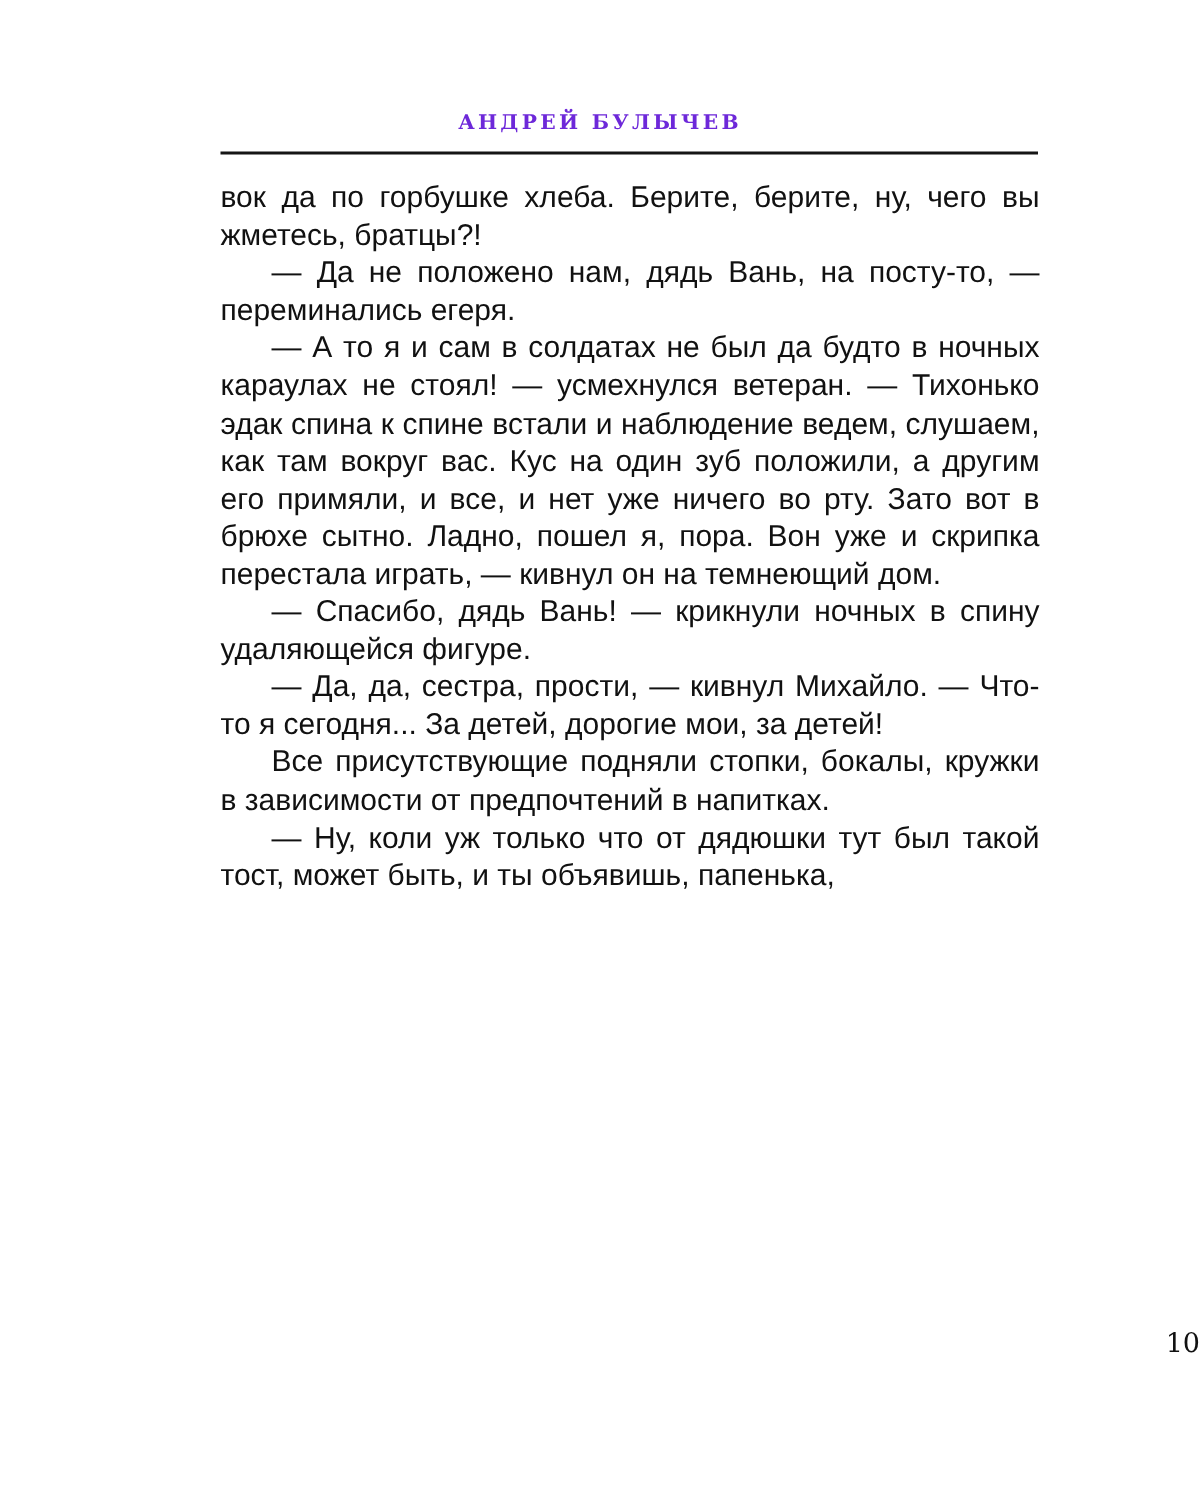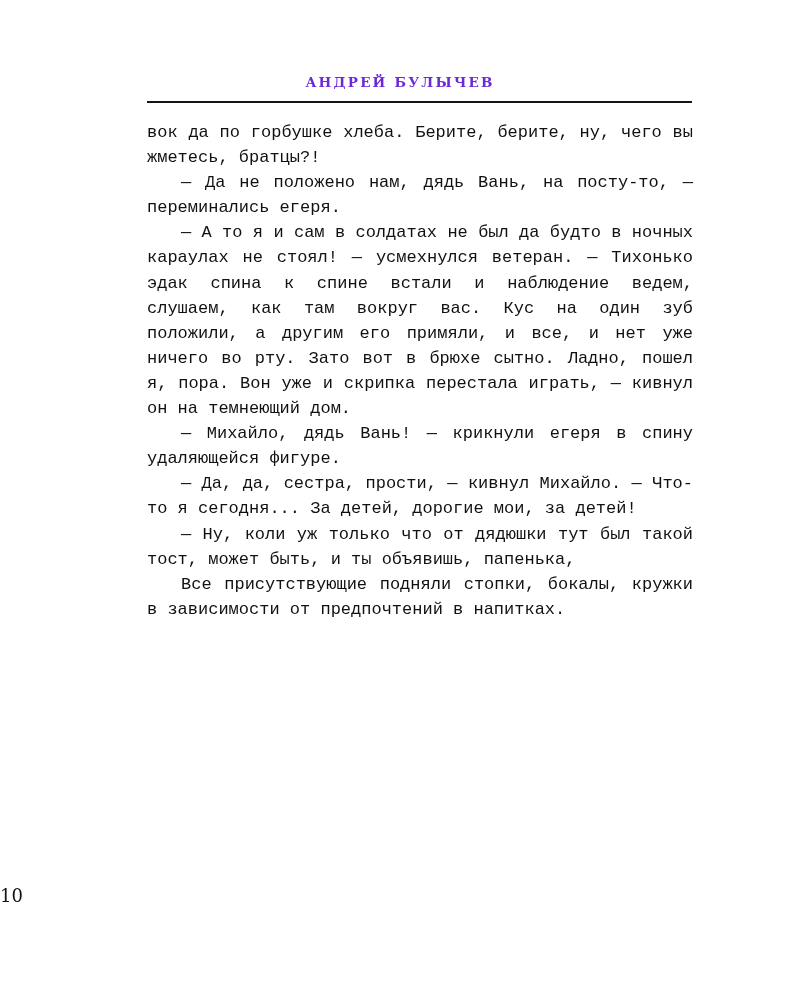--- a/index.html
+++ b/index.html
@@ -39,60 +39,60 @@
     left: 147px;
     width: 545px;
     height: 2px;
     background: #151515;
   }
   .body-text {
     position: absolute;
     top: 120px;
     left: 147px;
     width: 546px;
-    font-family: Liberation Mono, monospace;
-    font-size: 17px;
+    font-family: Liberation Sans, sans-serif;
+    font-size: 20px;
     line-height: 25.1px;
     text-align: justify;
     color: #111111;
     -webkit-hyphens: manual;
     hyphens: manual;
   }
   .body-text p {
     margin: 0;
     text-indent: 0;
   }
   .body-text p.ind {
     text-indent: 34px;
   }
   .folio {
     position: absolute;
     top: 885px;
     left: 0;
     width: 800px;
-    text-align: left;
+    text-align: right;
     font-family: "DejaVu Serif", serif;
     font-size: 18px;
     color: #111111;
   }
 </style>
 </head>
 <body>
 
 <div class="page">
 
   <div class="running-head">АНДРЕЙ БУЛЫЧЕВ</div>
 
   <div class="head-rule"></div>
 
   <div class="body-text">
     <p class="noind">вок да по горбушке хлеба. Берите, берите, ну, чего вы жметесь, братцы?!</p>
     <p class="ind">— Да не положено нам, дядь Вань, на посту-то, — переминались егеря.</p>
     <p class="ind">— А то я и сам в солдатах не был да будто в ночных караулах не стоял! — усмехнулся ветеран. — Тихонько эдак спина к спине встали и наблюдение ведем, слушаем, как там вокруг вас. Кус на один зуб положили, а другим его примяли, и все, и нет уже ничего во рту. Зато вот в брюхе сытно. Ладно, пошел я, пора. Вон уже и скрипка перестала играть, — кивнул он на темнеющий дом.</p>
-    <p class="ind">— Михайло, дядь Вань! — крикнули егеря в спину удаляющейся фигуре.</p>
+    <p class="ind">— Спасибо, дядь Вань! — крикнули ночных в спину удаляющейся фигуре.</p>
     <p class="ind">— Да, да, сестра, прости, — кивнул Михайло. — Что-то я сегодня... За детей, дорогие мои, за детей!</p>
+    <p class="ind">Все присутствующие подняли стопки, бокалы, кружки в зависимости от предпочтений в напитках.</p>
     <p class="ind">— Ну, коли уж только что от дядюшки тут был такой тост, может быть, и ты объявишь, папенька,</p>
-    <p class="ind">Все присутствующие подняли стопки, бокалы, кружки в зависимости от предпочтений в напитках.</p>
   </div>
 
   <div class="folio">10</div>
 
 </div>
 
 </body></html>

